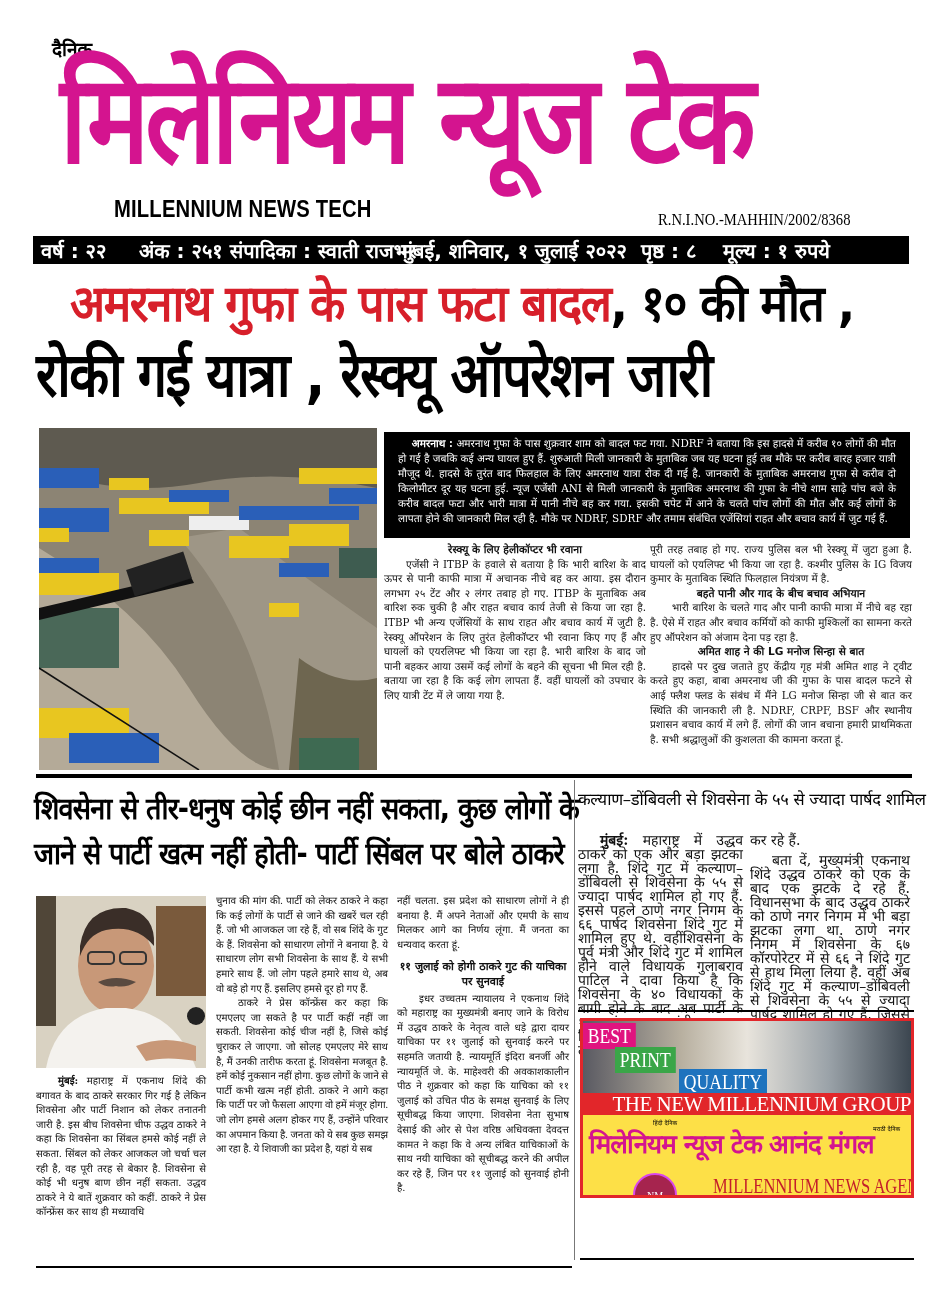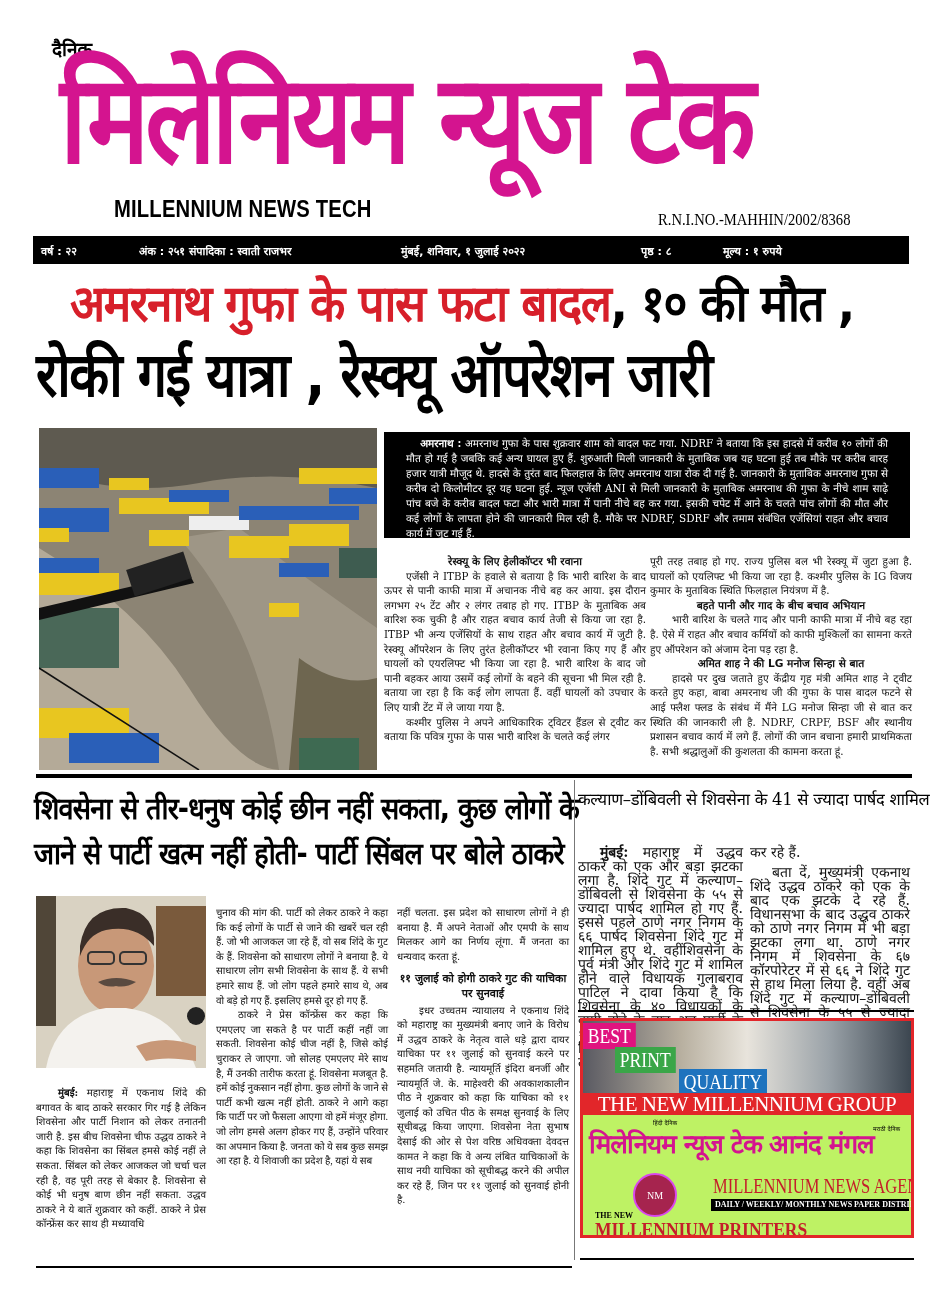--- a/index.html
+++ b/index.html
@@ -7,37 +7,37 @@
   body { position: relative; font-family: "DejaVu Serif", serif; color: #111; }
 
   .abs { position: absolute; }
 
   
   .dainik { left: 52px; top: 36px; font-family: "DejaVu Sans", sans-serif; font-weight: bold; font-size: 19px; color: #000; }
   .mast-title { left: 60px; top: 58px; width: 820px; font-family: "DejaVu Sans", sans-serif; font-weight: bold; font-size: 104px; line-height: 1; color: #d4148f; letter-spacing: -4px; transform: scaleY(1.18); transform-origin: top left; white-space: nowrap; }
   .mast-eng { left: 114px; top: 196px; font-family: "Liberation Sans", sans-serif; font-weight: bold; font-size: 23px; color: #000; transform: scaleX(0.88); transform-origin: left; letter-spacing: 0.2px; }
   .rni { left: 658px; top: 210px; font-family: "Liberation Serif", serif; font-size: 17px; color: #000; transform: scaleX(0.86); transform-origin: left; }
 
-  .infobar { left: 33px; top: 236px; width: 876px; height: 28px; background: #000; color: #fff; font-family: "DejaVu Sans", sans-serif; font-size: 11px; display: flex; align-items: center; font-weight: bold; }
+  .infobar { left: 33px; top: 236px; width: 876px; height: 28px; background: #000; color: #fff; font-family: "DejaVu Sans", sans-serif; font-size: 20px; display: flex; align-items: center; font-weight: bold; }
   .infobar span { position: absolute; white-space: nowrap; }
 
   
   .hl1 { left: 70px; top: 278px; width: 840px; font-family: "DejaVu Sans", sans-serif; font-weight: bold; font-size: 46px; line-height: 1; white-space: nowrap; transform: scaleY(1.1); transform-origin: top left; letter-spacing: -1.5px; }
   .hl1 .red { color: #d71f2a; }
   .hl1 .blk { color: #000; }
   .hl2 { left: 36px; top: 344px; width: 880px; font-family: "DejaVu Sans", sans-serif; font-weight: bold; font-size: 52px; line-height: 1; color: #000; white-space: nowrap; letter-spacing: -1.5px; transform: scaleY(1.18); transform-origin: top left; }
 
   
   .photo-main { left: 39px; top: 428px; width: 338px; height: 342px; overflow: hidden; background: #8a8070; }
   .photo-main svg { width: 100%; height: 100%; display: block; }
 
-  .lead-box { left: 384px; top: 432px; width: 526px; height: 106px; background: #000; color: #fff; padding: 4px 22px; font-size: 10.4px; line-height: 15px; text-align: justify; font-family: "DejaVu Serif", serif; }
+  .lead-box { left: 384px; top: 432px; width: 526px; height: 106px; background: #000; color: #fff; padding: 4px 14px; font-size: 10.4px; line-height: 15px; text-align: justify; font-family: "DejaVu Serif", serif; }
   .lead-box b { font-weight: bold; }
 
-  .col { font-size: 10.3px; line-height: 14.6px; text-align: justify; font-family: "DejaVu Serif", serif; color: #111; margin-top: 12px; }
+  .col { font-size: 10.3px; line-height: 14.6px; text-align: justify; font-family: "DejaVu Serif", serif; color: #111; }
   .col p { text-indent: 22px; }
   .col .sub { font-weight: bold; text-align: center; text-indent: 0; font-family: "DejaVu Sans", sans-serif; font-size: 10.6px; }
   .col .b { font-weight: bold; }
 
   .c1 { left: 384px; top: 542px; width: 262px; }
   .c2 { left: 650px; top: 542px; width: 262px; }
 
   .hrule { height: 4px; background: #000; }
 
   
@@ -50,24 +50,24 @@
   .s3 { left: 397px; top: 894px; width: 172px; }
   .s1, .s2, .s3 { font-size: 10px; line-height: 14.6px; }
 
   
   .hl4 { left: 578px; top: 789px; width: 340px; font-family: "DejaVu Serif", serif; font-size: 16.5px; line-height: 22px; color: #000; white-space: nowrap; letter-spacing: -0.3px; }
   .u1 { left: 578px; top: 833px; width: 165px; }
   .u2 { left: 750px; top: 833px; width: 160px; }
   .u1, .u2 { font-size: 14px; line-height: 14px; }
 
   
-  .ad { left: 580px; top: 1018px; width: 334px; height: 220px; border: 3px solid #e2262a; background: #bef264; overflow: hidden; }
+  .ad { left: 580px; top: 1018px; width: 334px; height: 180px; border: 3px solid #e2262a; background: #fde047; overflow: hidden; }
   .ad-top { position: absolute; left: 0; top: 0; width: 328px; height: 72px; background: linear-gradient(90deg, #5a5a62 0%, #b8b0a0 30%, #e8e4dc 50%, #9aa2a8 75%, #3c4650 100%); }
   .ad-badge { position: absolute; font-family: "Liberation Serif", serif; color: #fff; font-size: 22px; padding: 0 6px; line-height: 26px; transform: scaleX(0.8); transform-origin: left; }
-  .ad-banner { position: absolute; left: 0; top: 72px; width: 328px; height: 22px; background: #e2262a; color: #fff; font-family: "Liberation Serif", serif; font-size: 21px; line-height: 22px; text-align: center; white-space: nowrap; letter-spacing: -0.5px; }
+  .ad-banner { position: absolute; left: 0; top: 72px; width: 328px; height: 22px; background: #e2262a; color: #fff; font-family: "Liberation Serif", serif; font-size: 21px; line-height: 22px; text-align: right; white-space: nowrap; letter-spacing: -0.5px; }
   .ad-label-small { position: absolute; font-family: "DejaVu Sans", sans-serif; font-size: 6px; color: #000; }
   .ad-hindi { position: absolute; font-family: "DejaVu Sans", sans-serif; font-weight: bold; color: #d4148f; font-size: 26px; white-space: nowrap; letter-spacing: -1px; }
   .ad-agency { position: absolute; left: 130px; top: 152px; font-family: "Liberation Serif", serif; font-size: 22px; color: #c41e2a; white-space: nowrap; transform: scaleX(0.75); transform-origin: left; }
   .ad-dist { position: absolute; left: 128px; top: 178px; width: 198px; height: 12px; background: #000; color: #fff; font-family: "Liberation Serif", serif; font-size: 8px; font-weight: bold; line-height: 12px; padding-left: 4px; white-space: nowrap; }
   .ad-logo { position: absolute; left: 50px; top: 152px; width: 44px; height: 44px; border-radius: 50%; background: #a6244e; border: 2px solid #d946ef; color: #fff; font-family: "Liberation Serif", serif; font-size: 10px; display: flex; align-items: center; justify-content: center; }
   .ad-thenew { position: absolute; left: 12px; top: 190px; font-family: "Liberation Serif", serif; font-size: 8px; font-weight: bold; color: #000; }
   .ad-printers { position: absolute; left: 12px; top: 198px; font-family: "Liberation Serif", serif; font-size: 19px; font-weight: bold; color: #c41e2a; white-space: nowrap; transform: scaleX(0.92); transform-origin: left; }
 
   .thin-rule { height: 2px; background: #000; }
   .vrule { width: 1px; background: #777; }
@@ -130,21 +130,20 @@
   </svg>
 </div>
 
 <div class="abs lead-box">
   &nbsp;&nbsp;&nbsp;&nbsp;<b>अमरनाथ :</b> <span>अमरनाथ गुफा के पास शुक्रवार शाम को बादल फट गया. NDRF ने बताया कि इस हादसे में करीब १० लोगों की मौत हो गई है जबकि कई अन्य घायल हुए हैं. शुरुआती मिली जानकारी के मुताबिक जब यह घटना हुई तब मौके पर करीब बारह हजार यात्री मौजूद थे. हादसे के तुरंत बाद फिलहाल के लिए अमरनाथ यात्रा रोक दी गई है. जानकारी के मुताबिक अमरनाथ गुफा से करीब दो किलोमीटर दूर यह घटना हुई. न्यूज एजेंसी ANI से मिली जानकारी के मुताबिक अमरनाथ की गुफा के नीचे शाम साढ़े पांच बजे के करीब बादल फटा और भारी मात्रा में पानी नीचे बह कर गया. इसकी चपेट में आने के चलते पांच लोगों की मौत और कई लोगों के लापता होने की जानकारी मिल रही है. मौके पर NDRF, SDRF और तमाम संबंधित एजेंसियां राहत और बचाव कार्य में जुट गई हैं.</span>
 </div>
 
 <div class="abs col c1">
   <p class="sub">रेस्क्यू के लिए हेलीकॉप्टर भी रवाना</p>
   <p>एजेंसी ने ITBP  के हवाले से बताया है कि भारी बारिश के बाद ऊपर से पानी काफी मात्रा में अचानक नीचे बह कर आया. इस दौरान लगभग २५ टेंट और २ लंगर तबाह हो गए. ITBP  के मुताबिक अब बारिश रुक चुकी है और राहत बचाव कार्य तेजी से किया जा रहा है. ITBP  भी अन्य एजेंसियों के साथ राहत और बचाव कार्य में जुटी है. रेस्क्यू ऑपरेशन के लिए तुरंत हेलीकॉप्टर भी रवाना किए गए हैं और घायलों को एयरलिफ्ट भी किया जा रहा है. भारी बारिश के बाद जो पानी बहकर आया उसमें कई लोगों के बहने की सूचना भी मिल रही है. बताया जा रहा है कि कई लोग लापता हैं. वहीं घायलों को उपचार के लिए यात्री टेंट में ले जाया गया है.</p>
-  <p>कश्मीर पुलिस ने अपने आधिकारिक ट्विटर हैंडल से ट्वीट कर बताया कि पवित्र गुफा के पास भारी बारिश के चलते कई लंगर</p>
 </div>
 <div class="abs col c2">
   <p style="text-indent:0">पूरी तरह तबाह हो गए. राज्य पुलिस बल भी रेस्क्यू में जुटा हुआ है. घायलों को एयलिफ्ट भी किया जा रहा है. कश्मीर पुलिस के IG विजय कुमार के मुताबिक स्थिति फिलहाल नियंत्रण में है.</p>
   <p class="sub">बहते पानी और गाद के बीच बचाव अभियान</p>
   <p>भारी बारिश के चलते गाद और पानी काफी मात्रा में नीचे बह रहा है. ऐसे में राहत और बचाव कर्मियों को काफी मुश्किलों का सामना करते हुए ऑपरेशन को अंजाम देना पड़ रहा है.</p>
   <p class="sub">अमित शाह ने की LG मनोज सिन्हा से बात</p>
   <p>हादसे पर दुख जताते हुए केंद्रीय गृह मंत्री अमित शाह ने ट्वीट करते हुए कहा, बाबा अमरनाथ जी की गुफा के पास बादल फटने से आई फ्लैश फ्लड के संबंध में मैंने LG मनोज सिन्हा जी से बात कर स्थिति की जानकारी ली है. NDRF, CRPF, BSF और स्थानीय प्रशासन बचाव कार्य में लगे हैं. लोगों की जान बचाना हमारी प्राथमिकता है. सभी श्रद्धालुओं की कुशलता की कामना करता हूं.</p>
 </div>
 
 <div class="abs hrule" style="left:36px; top:774px; width:876px;"></div>
@@ -180,21 +179,21 @@
 <div class="abs col s3">
   <p style="text-indent:0">नहीं चलता. इस प्रदेश को साधारण लोगों ने ही बनाया है. मैं अपने नेताओं और एमपी के साथ मिलकर आगे का निर्णय लूंगा. मैं जनता का धन्यवाद करता हूं.</p>
   <p class="sub" style="margin:8px 0 2px; font-size:11px;">११ जुलाई को होगी ठाकरे गुट की याचिका पर सुनवाई</p>
   <p>इधर उच्चतम न्यायालय ने एकनाथ शिंदे को महाराष्ट्र का मुख्यमंत्री बनाए जाने के विरोध में उद्धव ठाकरे के नेतृत्व वाले धड़े द्वारा दायर याचिका पर ११ जुलाई को सुनवाई करने पर सहमति जतायी है. न्यायमूर्ति इंदिरा बनर्जी और न्यायमूर्ति जे. के. माहेश्वरी की अवकाशकालीन पीठ ने शुक्रवार को कहा कि याचिका को ११ जुलाई को उचित पीठ के समक्ष सुनवाई के लिए सूचीबद्ध किया जाएगा. शिवसेना नेता सुभाष देसाई की ओर से पेश वरिष्ठ अधिवक्ता देवदत्त कामत ने कहा कि वे अन्य लंबित याचिकाओं के साथ नयी याचिका को सूचीबद्ध करने की अपील कर रहे हैं, जिन पर ११ जुलाई को सुनवाई होनी है.</p>
 </div>
 
 <div class="abs vrule" style="left:574px; top:780px; height:480px;"></div>
 <div class="abs thin-rule" style="left:36px; top:1266px; width:536px;"></div>
 
 <div class="abs hl4">
-  <div>कल्याण–डोंबिवली से शिवसेना के 41 से ज्यादा पार्षद शामिल</div>
+  <div>कल्याण–डोंबिवली से शिवसेना के ५५ से ज्यादा पार्षद शामिल</div>
 </div>
 <div class="abs col u1">
   <p><b class="b">मुंबई:</b> <span>महाराष्ट्र में उद्धव ठाकरे को एक और बड़ा झटका लगा है. शिंदे गुट में कल्याण–डोंबिवली से शिवसेना के ५५ से ज्यादा पार्षद शामिल हो गए हैं. इससे पहले ठाणे नगर निगम के ६६ पार्षद शिवसेना शिंदे गुट में शामिल हुए थे. वहींशिवसेना के पूर्व मंत्री और शिंदे गुट में शामिल होने वाले विधायक गुलाबराव पाटिल ने दावा किया है कि शिवसेना के ४० विधायकों के बागी होने के बाद अब पार्टी के १२ सांसद मुख्यमंत्री एकनाथ शिंदे गुट में शामिल होने की तैयारी</span></p>
 </div>
 <div class="abs col u2">
   <p style="text-indent:0">कर रहे हैं.</p>
   <p style="margin-top:6px">बता दें, मुख्यमंत्री एकनाथ शिंदे उद्धव ठाकरे को एक के बाद एक झटके दे रहे हैं. विधानसभा के बाद उद्धव ठाकरे को ठाणे नगर निगम में भी बड़ा झटका लगा था. ठाणे नगर निगम में शिवसेना के ६७ कॉरपोरेटर में से ६६ ने शिंदे गुट से हाथ मिला लिया है. वहीं अब शिंदे गुट में कल्याण–डोंबिवली से शिवसेना के ५५ से ज्यादा पार्षद शामिल हो गए हैं, जिससे शिवसेना पर शिंदे की पकड़ काफी मजबूत होती जा रही है.</p>
 </div>
 
 <div class="abs thin-rule" style="left:578px; top:1010px; width:336px;"></div>

